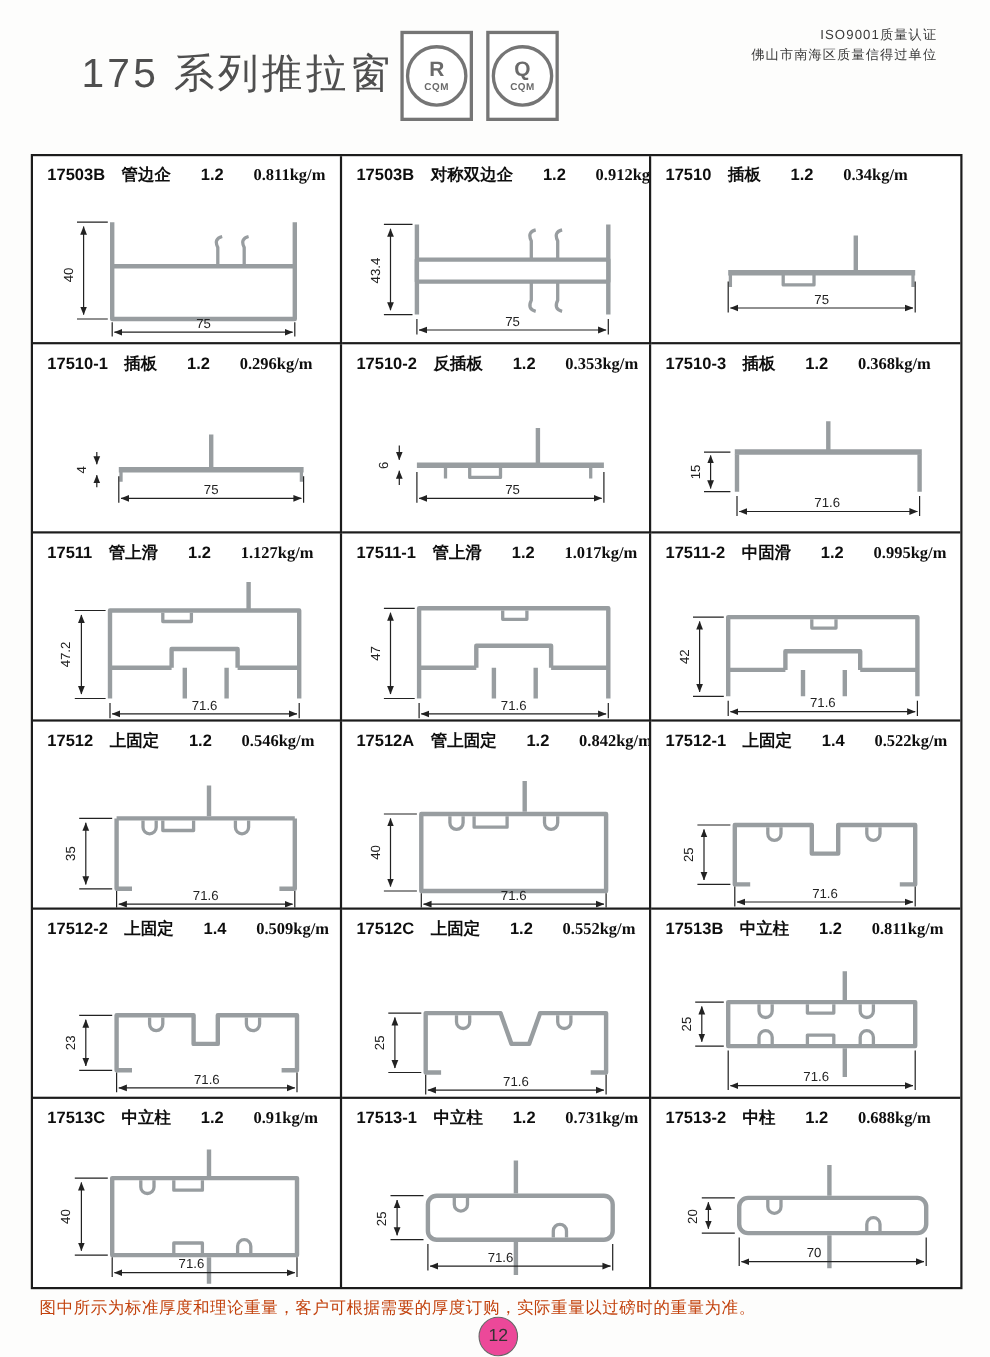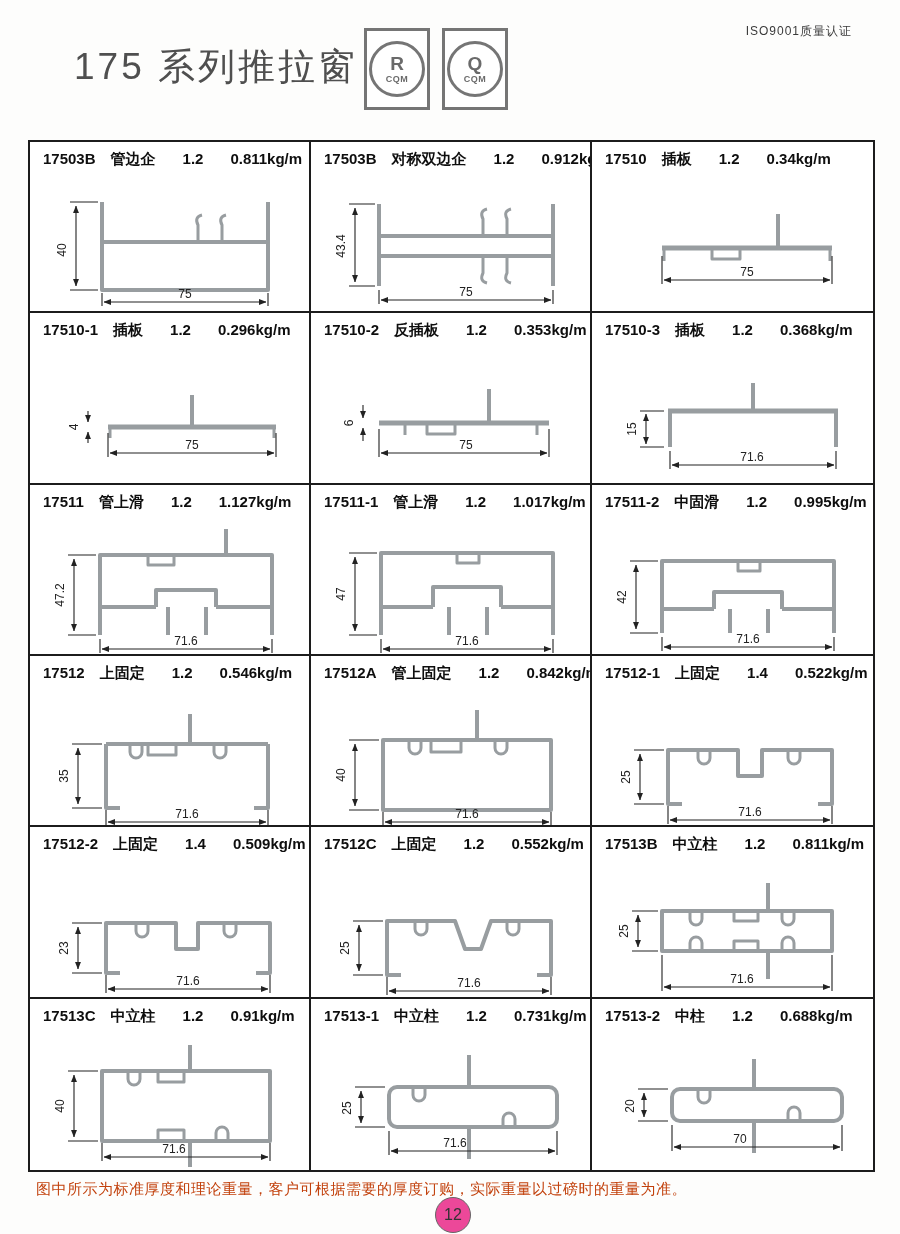--- a/index.html
+++ b/index.html
@@ -21,21 +21,21 @@
         line-height:1.55;color:#3a3a3a;letter-spacing:1px;}
   
   .grid{position:absolute;left:28px;top:140px;width:843px;height:1028px;
         display:grid;grid-template-columns:repeat(3,1fr);grid-template-rows:repeat(6,1fr);
         border:2px solid #1c1c1c;background:#fff;}
   .cell{border-right:2px solid #1c1c1c;border-bottom:2px solid #1c1c1c;position:relative;overflow:hidden;}
   .cell:nth-child(3n){border-right:none;}
   .cell:nth-child(n+16){border-bottom:none;}
   .cell-head{position:absolute;left:0;top:0;right:0;display:flex;align-items:baseline;
         padding:8px 4px 0 13px;font-size:15px;font-weight:bold;color:#0e0e0e;white-space:nowrap;}
-  .ch-name{margin-left:15px;} .ch-th{margin-left:27px;} .ch-wt{margin-left:27px;}
+  .ch-name{margin-left:15px;} .ch-th{margin-left:27px;} .ch-wt{margin-left:27px;font-family:Liberation Serif, serif;}
   .cell svg{position:absolute;left:0;top:26px;}
   
   .al {stroke:#989da0;stroke-width:4;fill:none;stroke-linejoin:round;}
   .alf{stroke:#989da0;stroke-width:4;fill:#ffffff;stroke-linejoin:round;}
   .al3{stroke:#989da0;stroke-width:3;fill:none;stroke-linejoin:round;}
   .al5{stroke:#989da0;stroke-width:5;fill:none;}
   .dim{stroke:#222;stroke-width:1.1;fill:none;}
   .dtx{font-size:12px;fill:#222;font-family:"Liberation Sans","DejaVu Sans",sans-serif;}
   
   .note{position:absolute;left:36px;top:1180px;font-size:15px;color:#c2410c;letter-spacing:.5px;}
@@ -68,20 +68,21 @@
 </div>
 <div class="logo logo-2">
   <div class="logo-circle">
     <span class="logo-letter">Q</span>
     <span class="logo-sub">CQM</span>
   </div>
 </div>
 
 <div class="certs">
   <div>ISO9001质量认证</div>
+  <div>佛山市南海区质量信得过单位</div>
 </div>
 
 <div class="grid">
 
   <div class="cell">
     <div class="cell-head">
       <span>17503B</span>
       <span class="ch-name">管边企</span>
       <span class="ch-th">1.2</span>
       <span class="ch-wt">0.811kg/m</span>

